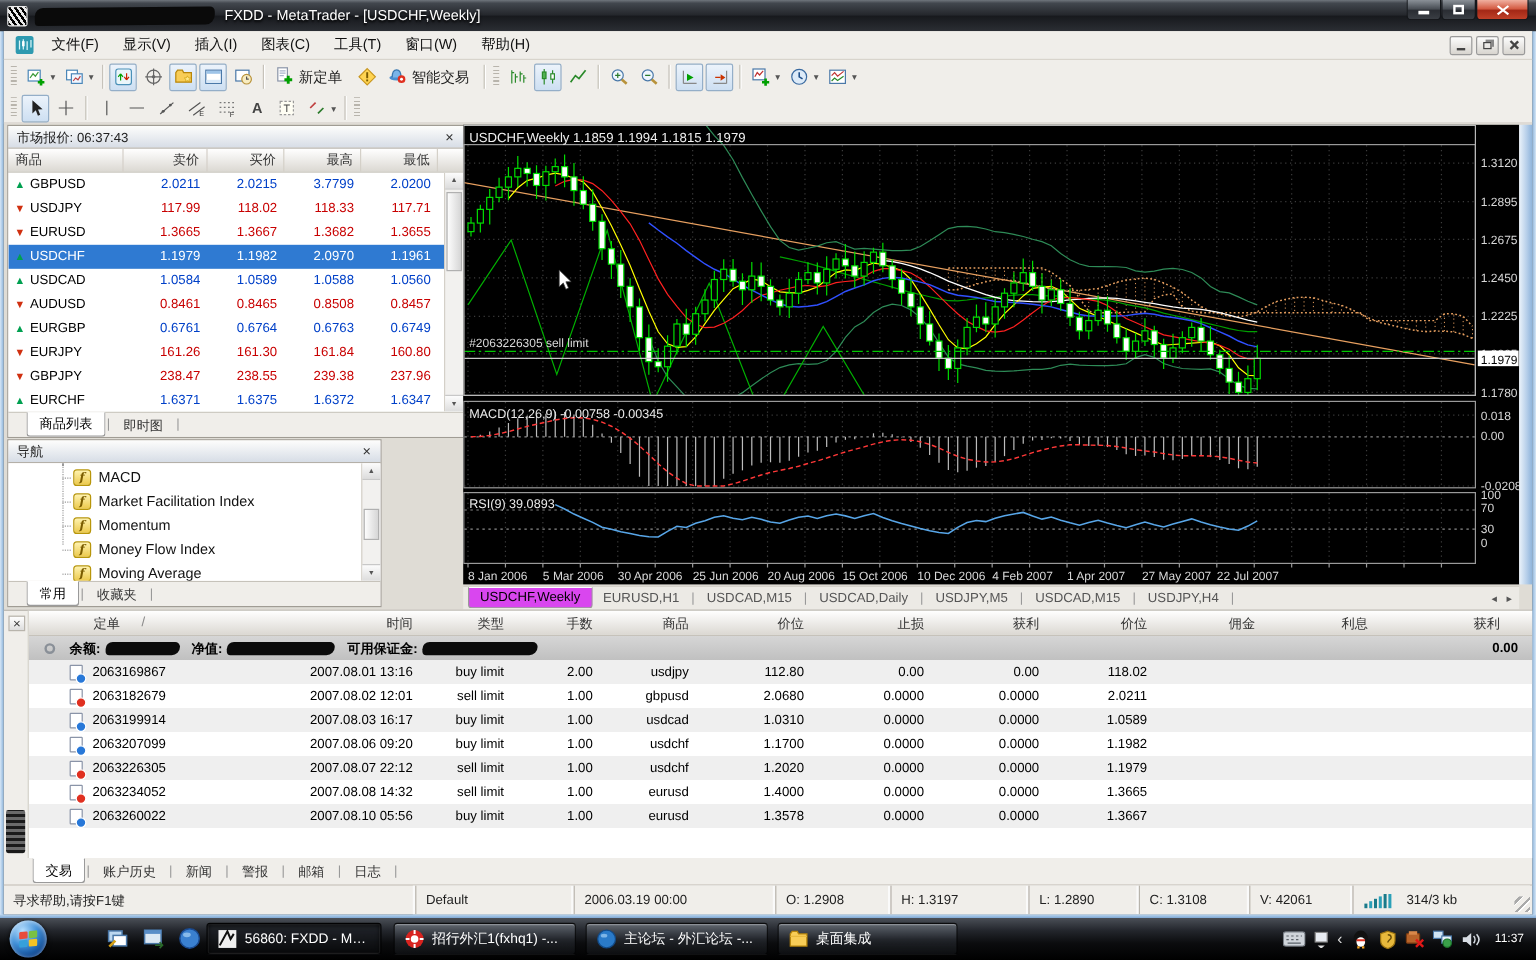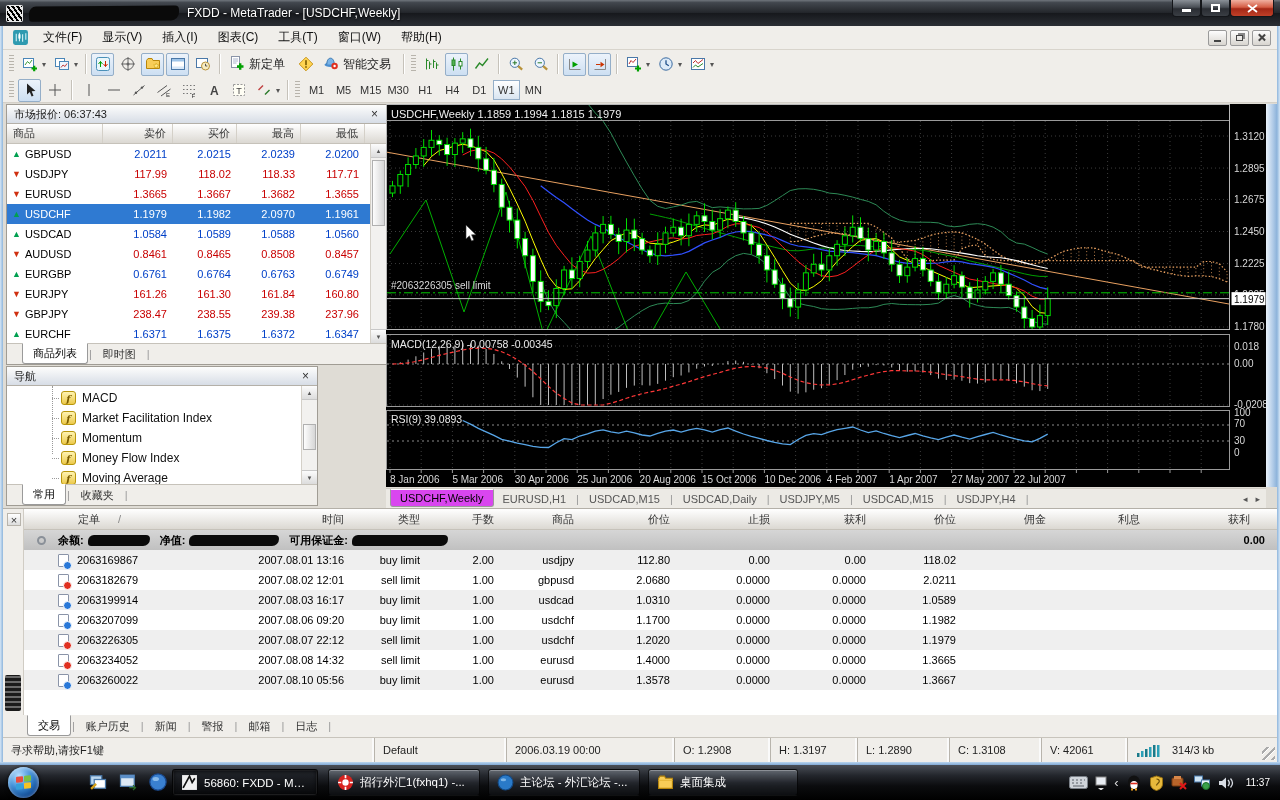--- a/index.html
+++ b/index.html
@@ -411,31 +411,20 @@
       </button>
     <button class="tb">
         <svg width="16" height="16" viewBox="0 0 16 16">
           <path d="M2 7.5L6.5 3l1 1L3 8.5z" fill="#c04040"></path>
           <path d="M8.5 12l4.5-4.5 1 1L9.5 13z" fill="#2a7a2a"></path>
         </svg>
       </button>
       <span class="dd">▾</span>
     <span class="sep"></span>
     <span class="handle"></span>
-    <div id="tf-group" style="display:flex">
-        <button class="tf">M1</button>
-        <button class="tf">M5</button>
-        <button class="tf">M15</button>
-        <button class="tf">M30</button>
-        <button class="tf">H1</button>
-        <button class="tf">H4</button>
-        <button class="tf">D1</button>
-        <button class="tf on">W1</button>
-        <button class="tf">MN</button>
-      </div>
   </div>
 
   <div id="workspace">
 
     <div id="mw" class="panel">
       <div class="ptitle">
         <span>市场报价: 06:37:43</span>
         <span class="pclose">×</span>
       </div>
       <div class="mw-head" id="mw-head">
@@ -447,21 +436,21 @@
         </div>
       <div class="mw-body" id="mw-body">
 
       <div class="mw-row up">
             <span class="mw-sym" style="width: 96px;">
               <span class="mw-arr up">▲</span>
               <span>GBPUSD</span>
             </span>
             <span class="num" style="width: 70px;">2.0211</span>
             <span class="num" style="width: 64px;">2.0215</span>
-            <span class="num" style="width: 64px;">2.0239</span>
+            <span class="num" style="width: 64px;">3.7799</span>
             <span class="num" style="width: 64px;">2.0200</span>
           </div>
           <div class="mw-row down">
             <span class="mw-sym" style="width: 96px;">
               <span class="mw-arr down">▼</span>
               <span>USDJPY</span>
             </span>
             <span class="num" style="width: 70px;">117.99</span>
             <span class="num" style="width: 64px;">118.02</span>
             <span class="num" style="width: 64px;">118.33</span>
@@ -1290,21 +1279,21 @@
         <span class="btab">日志</span>
         <span class="vsep">|</span>
       </div>
   </div>
 
   <div id="statusbar">
     <span class="scell help">寻求帮助,请按F1键</span>
     <span class="scell" style="width:132px">Default</span>
     <span class="scell" style="width:168px">2006.03.19 00:00</span>
     <span class="scell" style="width:96px">O: 1.2908</span>
-    <span class="scell" style="width:87px">H: 1.3197</span>
+    <span class="scell" style="width:115px">H: 1.3197</span>
     <span class="scell" style="width:92px">L: 1.2890</span>
     <span class="scell" style="width:92px">C: 1.3108</span>
     <span class="scell" style="width:86px">V: 42061</span>
     <span class="scell" style="width:150px;gap:8px">
       <svg width="28" height="13">
         <rect x="1" y="9" width="2.5" height="4" fill="#1a7a8a"></rect>
           <rect x="5" y="7" width="2.5" height="6" fill="#2aa0b8"></rect>
         <rect x="9" y="5" width="2.5" height="8" fill="#1a7a8a"></rect>
           <rect x="13" y="3" width="2.5" height="10" fill="#2aa0b8"></rect>
         <rect x="17" y="1" width="2.5" height="12" fill="#1a7a8a"></rect>

